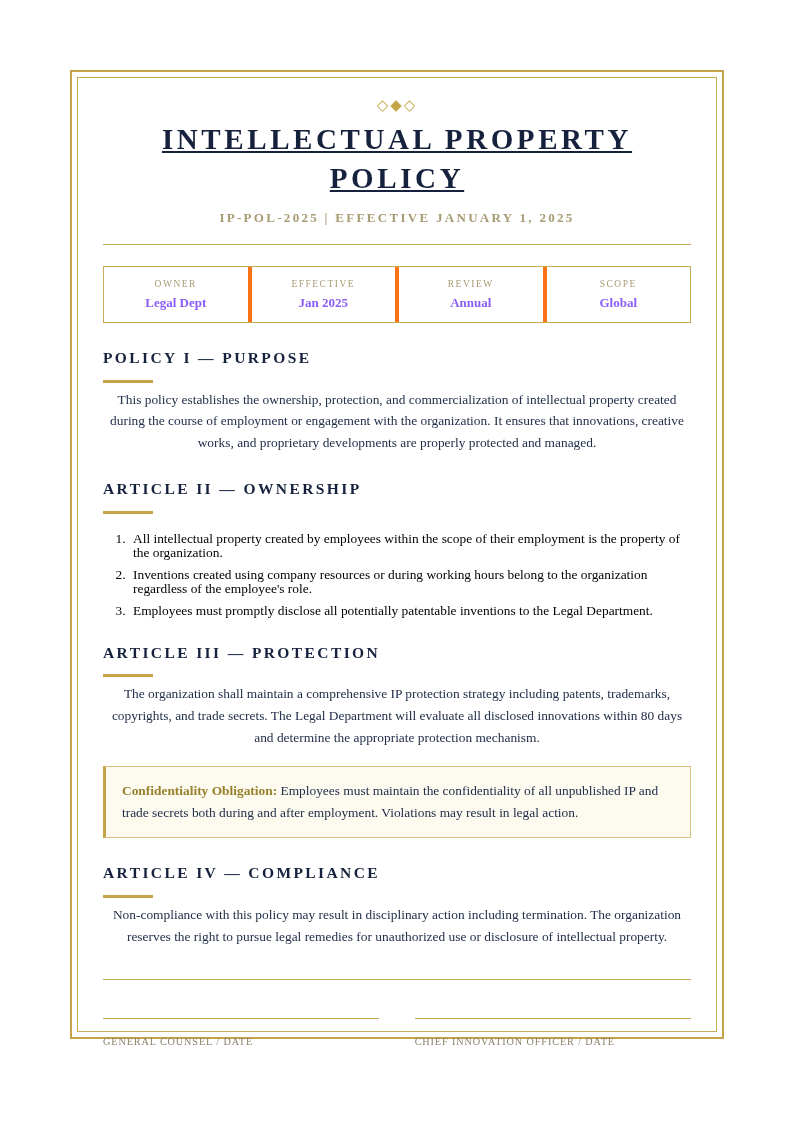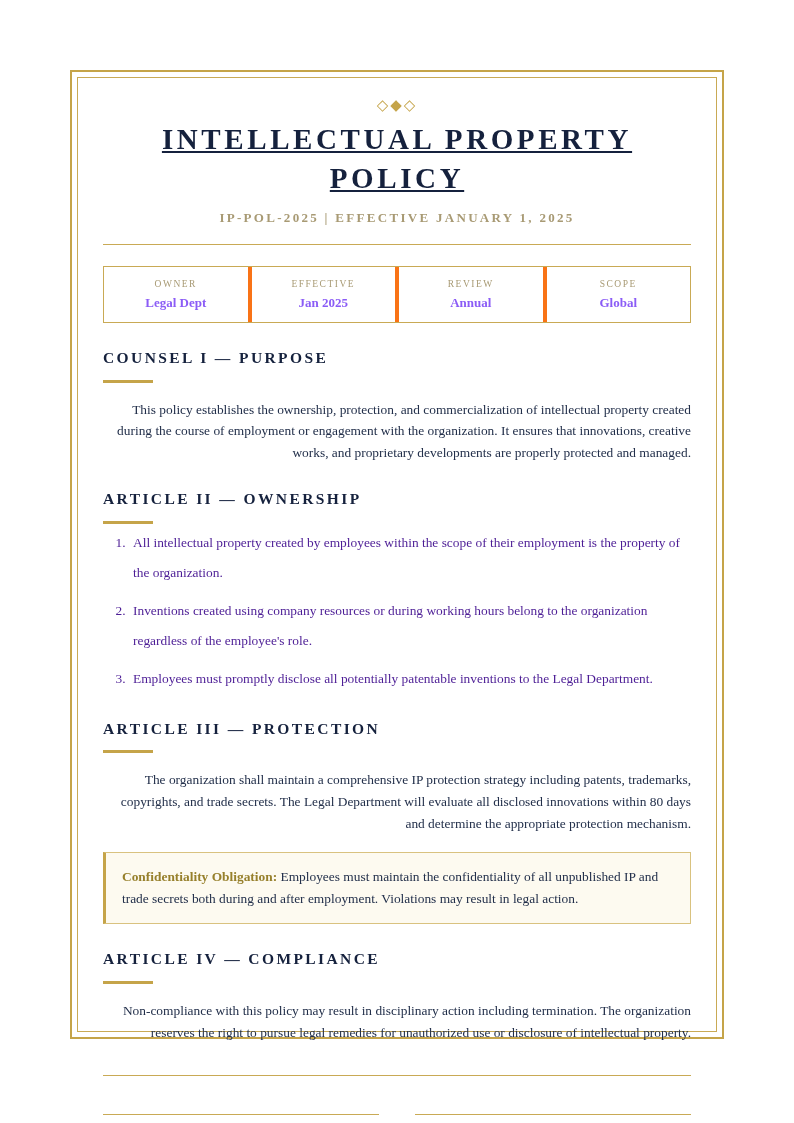--- a/index.html
+++ b/index.html
@@ -115,32 +115,32 @@
     color: #15213d;
     line-height: 19px;
   }
   .heading-underline {
     margin-top: 6px;
     width: 50px;
     height: 3px;
     background: #c5a449;
   }
   .article-body {
-    margin-top: 16px;
+    margin-top: 6px;
     font-size: 13.4px;
     line-height: 21.6px;
     color: #222f4a;
-    text-align: right;
+    text-align: center;
   }
   .article-list {
-    margin: 4px 0 0 0;
+    margin: 18px 0 0 0;
     padding-left: 26px;
     font-size: 13.4px;
-    line-height: 30px;
-    color: #4c1d95;
+    line-height: 14px;
+    color: #000000;
   }
   .article-list li { margin-bottom: 8px; padding-left: 4px; }
   .article-list li:last-child { margin-bottom: 0; }
 
   
   .callout {
     margin-top: 18px;
     background: #fdfaf0;
     border: 1px solid #d9c27f;
     border-left: 3px solid #c5a449;
@@ -211,21 +211,21 @@
         <div class="meta-label">REVIEW</div>
         <div class="meta-value">Annual</div>
       </div>
       <div class="meta-cell">
         <div class="meta-label">SCOPE</div>
         <div class="meta-value">Global</div>
       </div>
     </div>
 
     <div class="article">
-      <h2 class="article-heading">COUNSEL I — PURPOSE</h2>
+      <h2 class="article-heading">POLICY I — PURPOSE</h2>
       <div class="heading-underline"></div>
       <p class="article-body">This policy establishes the ownership, protection, and commercialization of intellectual property created during the course of employment or engagement with the organization. It ensures that innovations, creative works, and proprietary developments are properly protected and managed.</p>
     </div>
 
     <div class="article">
       <h2 class="article-heading">ARTICLE II — OWNERSHIP</h2>
       <div class="heading-underline"></div>
       <ol class="article-list">
         <li>All intellectual property created by employees within the scope of their employment is the property of the organization.</li>
         <li>Inventions created using company resources or during working hours belong to the organization regardless of the employee's role.</li>

